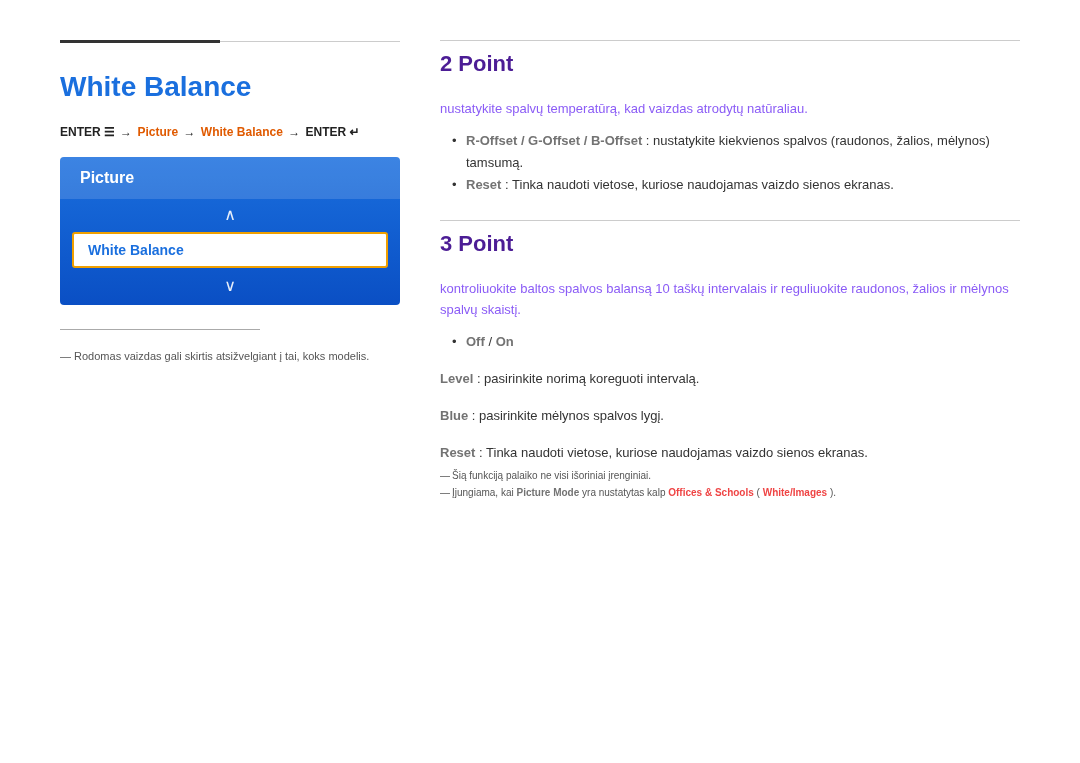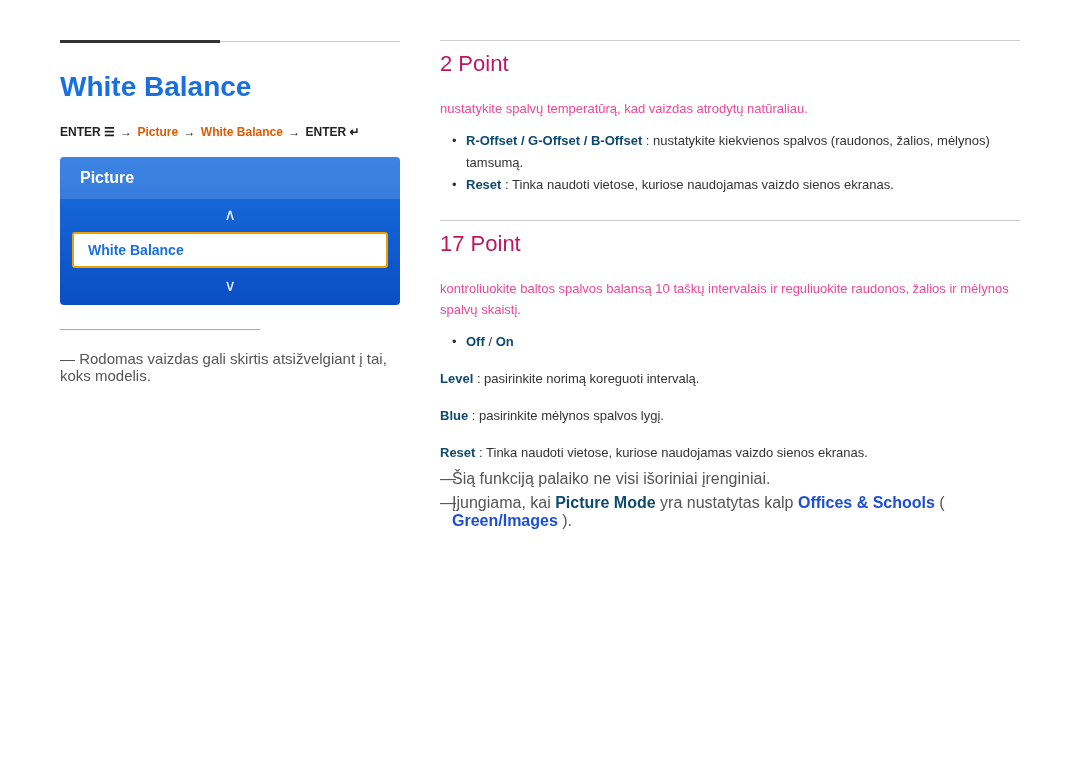--- a/index.html
+++ b/index.html
@@ -101,37 +101,37 @@
       padding: 6px 0 10px 0;
     }
     
     .footnote-line {
       border: none;
       border-top: 1px solid #aaa;
       margin-bottom: 8px;
       width: 200px;
     }
     .footnote-text {
-      font-size: 15px;
+      font-size: 11px;
       color: #555;
       margin-top: 20px;
     }
     
     .section-heading {
       font-size: 22px;
-      font-weight: 400;
-      color: #be185d;
+      font-weight: 700;
+      color: #4c1d95;
       margin-bottom: 14px;
       padding-bottom: 8px;
       border-top: 1px solid #ccc;
       padding-top: 10px;
     }
     .section-intro {
       font-size: 13px;
-      color: #ec4899;
+      color: #8b5cf6;
       margin-bottom: 10px;
       line-height: 1.6;
     }
     .bullet-list {
       list-style: none;
       margin-bottom: 10px;
       padding-left: 12px;
     }
     .bullet-list li {
       font-size: 13px;
@@ -139,34 +139,34 @@
       color: #333;
       position: relative;
       padding-left: 14px;
     }
     .bullet-list li::before {
       content: '•';
       position: absolute;
       left: 0;
       color: #333;
     }
-    .term-orange { color: #0c4a6e; font-weight: 700; }
-    .term-blue { color: #1d4ed8; font-weight: 700; }
+    .term-orange { color: #737373; font-weight: 700; }
+    .term-blue { color: #ef4444; font-weight: 700; }
     .second-section {
       margin-top: 24px;
     }
     .body-line {
       font-size: 13px;
       line-height: 1.7;
       color: #333;
       margin-bottom: 4px;
       margin-top: 15px;
     }
     .note-line {
-      font-size: 16px;
+      font-size: 10px;
       color: #555;
       margin-top: 6px;
       margin-bottom: 4px;
       padding-left: 12px;
       position: relative;
     }
     .note-line::before {
       content: '―';
       position: absolute;
       left: 0;
@@ -227,21 +227,21 @@
           <span>: nustatykite kiekvienos spalvos (raudonos, žalios, mėlynos) tamsumą.</span>
         </li>
         <li>
           <span class="term-orange">Reset</span>
           <span>: Tinka naudoti vietose, kuriose naudojamas vaizdo sienos ekranas.</span>
         </li>
       </ul>
     </div>
 
     <div class="second-section">
-      <h2 class="section-heading">17 Point</h2>
+      <h2 class="section-heading">3 Point</h2>
       <p class="section-intro">kontroliuokite baltos spalvos balansą 10 taškų intervalais ir reguliuokite raudonos, žalios ir mėlynos spalvų skaistį.</p>
 
       <ul class="bullet-list">
         <li>
           <span class="term-orange">Off</span>
           <span> / </span>
           <span class="term-orange">On</span>
         </li>
       </ul>
 
@@ -260,19 +260,19 @@
 
       <p class="note-line">
         <span>Šią funkciją palaiko ne visi išoriniai įrenginiai.</span>
       </p>
       <p class="note-line">
         <span>Įjungiama, kai </span>
         <span class="term-orange">Picture Mode</span>
         <span> yra nustatytas kalp </span>
         <span class="term-blue">Offices &amp; Schools</span>
         <span> (</span>
-        <span class="term-blue">Green/Images</span>
+        <span class="term-blue">White/Images</span>
         <span>).</span>
       </p>
     </div>
 
   </div>
 </div>
 
 </body></html>

